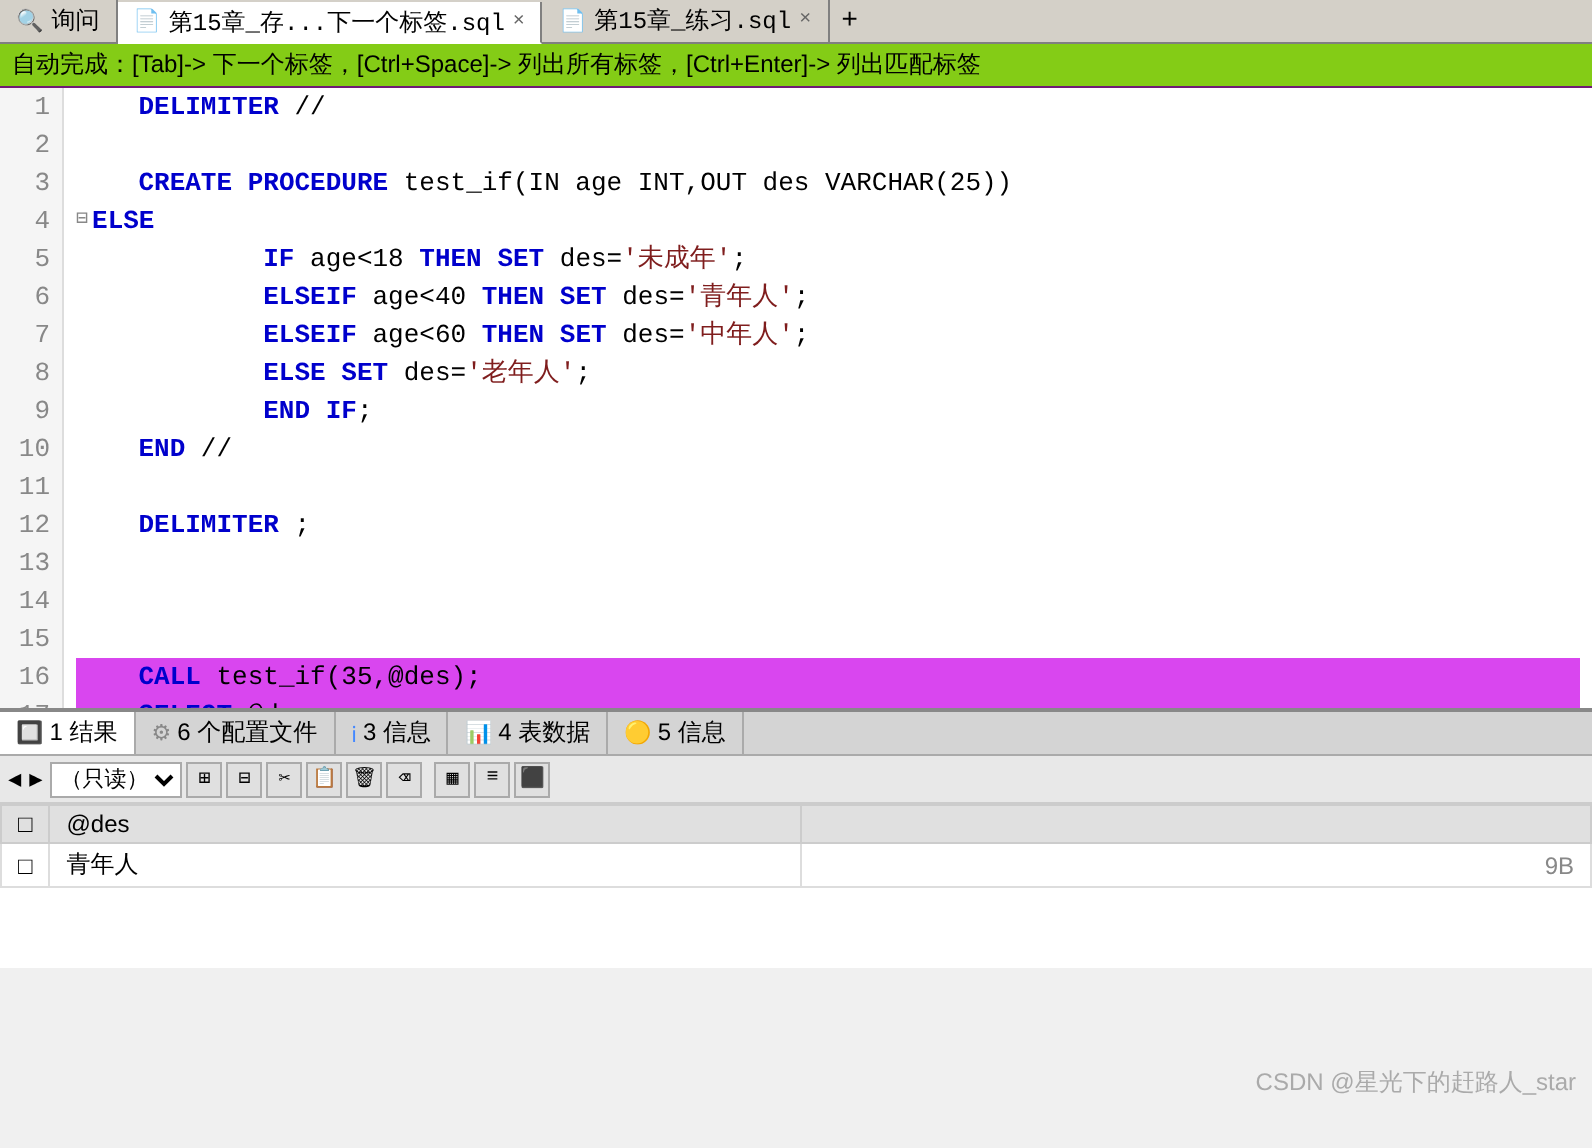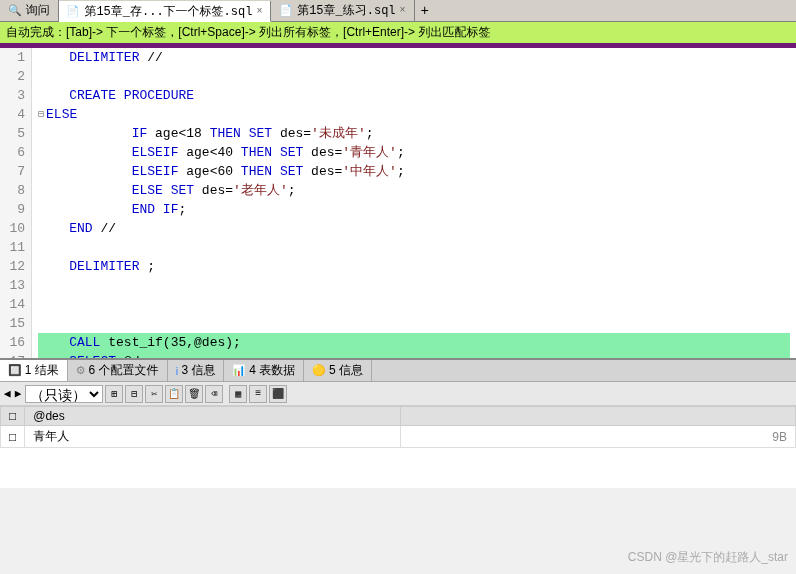--- a/index.html
+++ b/index.html
@@ -48,25 +48,25 @@
     .tab-add {
       display: flex;
       align-items: center;
       padding: 0 6px;
       font-size: 14px;
       cursor: pointer;
     }
 
     
     .hint-bar {
-      background: #bef264;
+      background: #84cc16;
       padding: 2px 6px;
       font-size: 12px;
       color: #000;
-      border-bottom: 5px solid #701a75;
+      border-bottom: 1px solid #701a75;
       font-family: Arial, sans-serif;
     }
 
     
     .editor {
       background: #ffffff;
       height: 310px;
       display: flex;
       overflow: hidden;
     }
@@ -91,31 +91,31 @@
       line-height: 19px;
       font-size: 13px;
     }
     .code-line {
       display: flex;
       align-items: center;
       white-space: pre;
       min-height: 19px;
     }
     .code-line.selected-line {
-      background: #86efac;
+      background: #d946ef;
     }
     .fold-icon {
       color: #888;
       font-size: 10px;
       margin-right: 2px;
       cursor: pointer;
     }
 
     
-    .kw { color: #0000cc; font-weight: normal; }
+    .kw { color: #0000cc; font-weight: bold; }
     .plain { color: #000; }
     .cn { color: #7f1d1d; }                           
 
     
     .bottom-panel {
       background: #d4d4d4;
       border-top: 2px solid #888;
       height: 130px;
       display: flex;
       flex-direction: column;
@@ -149,21 +149,21 @@
     .result-toolbar {
       display: flex;
       align-items: center;
       background: #e8e8e8;
       border-bottom: 1px solid #ccc;
       padding: 2px 4px;
       gap: 2px;
       height: 24px;
     }
     .toolbar-select {
-      font-size: 14px;
+      font-size: 11px;
       height: 18px;
       border: 1px solid #aaa;
       background: white;
     }
     .toolbar-btn {
       width: 18px;
       height: 18px;
       border: 1px solid #aaa;
       background: #e0e0e0;
       cursor: pointer;
@@ -202,21 +202,21 @@
     }
     .size-col {
       text-align: right;
       color: #888;
       padding-left: 32px;
     }
 
     
     .watermark {
       position: absolute;
-      bottom: 8px;
+      bottom: 24px;
       right: 8px;
       color: #aaa;
       font-size: 12px;
       font-family: Arial, sans-serif;
     }
   </style>
 </head>
 <body>
 
 <div class="tab-bar">
@@ -259,21 +259,21 @@
       <span class="ln">12</span>
       <span class="ln">13</span>
       <span class="ln">14</span>
       <span class="ln">15</span>
       <span class="ln">16</span>
       <span class="ln">17</span>
     </div>
   <div class="code-area" id="code-area">
       <div class="code-line"><span class="plain">    </span><span class="kw">DELIMITER</span><span class="plain"> //</span></div>
       <div class="code-line"></div>
-      <div class="code-line"><span class="plain">    </span><span class="kw">CREATE</span><span class="plain"> </span><span class="kw">PROCEDURE</span></div>
+      <div class="code-line"><span class="plain">    </span><span class="kw">CREATE</span><span class="plain"> </span><span class="kw">PROCEDURE</span><span class="plain"> test_if(IN age INT,OUT des VARCHAR(25))</span></div>
       <div class="code-line"><span class="fold-icon">⊟</span><span class="kw">ELSE</span></div>
       <div class="code-line">  <span class="plain">            </span><span class="kw">IF</span><span class="plain"> age&lt;18 </span><span class="kw">THEN</span><span class="plain"> </span><span class="kw">SET</span><span class="plain"> des=</span><span class="cn">'未成年'</span><span class="plain">;</span></div>
       <div class="code-line">  <span class="plain">            </span><span class="kw">ELSEIF</span><span class="plain"> age&lt;40 </span><span class="kw">THEN</span><span class="plain"> </span><span class="kw">SET</span><span class="plain"> des=</span><span class="cn">'青年人'</span><span class="plain">;</span></div>
       <div class="code-line">  <span class="plain">            </span><span class="kw">ELSEIF</span><span class="plain"> age&lt;60 </span><span class="kw">THEN</span><span class="plain"> </span><span class="kw">SET</span><span class="plain"> des=</span><span class="cn">'中年人'</span><span class="plain">;</span></div>
       <div class="code-line">  <span class="plain">            </span><span class="kw">ELSE</span><span class="plain"> </span><span class="kw">SET</span><span class="plain"> des=</span><span class="cn">'老年人'</span><span class="plain">;</span></div>
       <div class="code-line">  <span class="plain">            </span><span class="kw">END IF</span><span class="plain">;</span></div>
       <div class="code-line"><span class="plain">    </span><span class="kw">END</span><span class="plain"> //</span></div>
       <div class="code-line"></div>
       <div class="code-line"><span class="plain">    </span><span class="kw">DELIMITER</span><span class="plain"> ;</span></div>
       <div class="code-line"></div>

